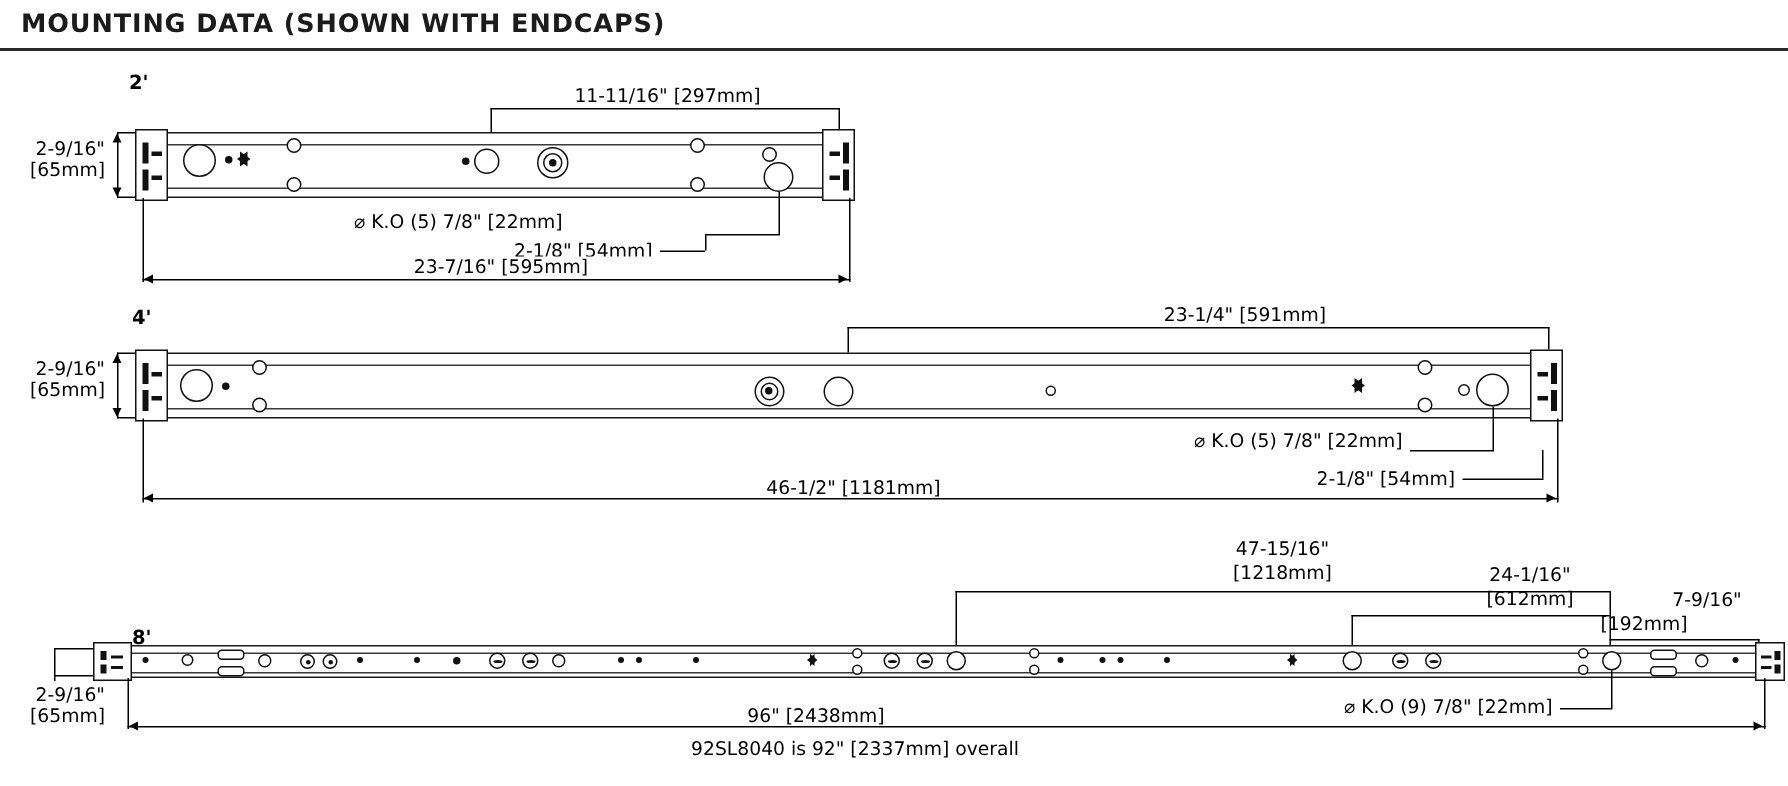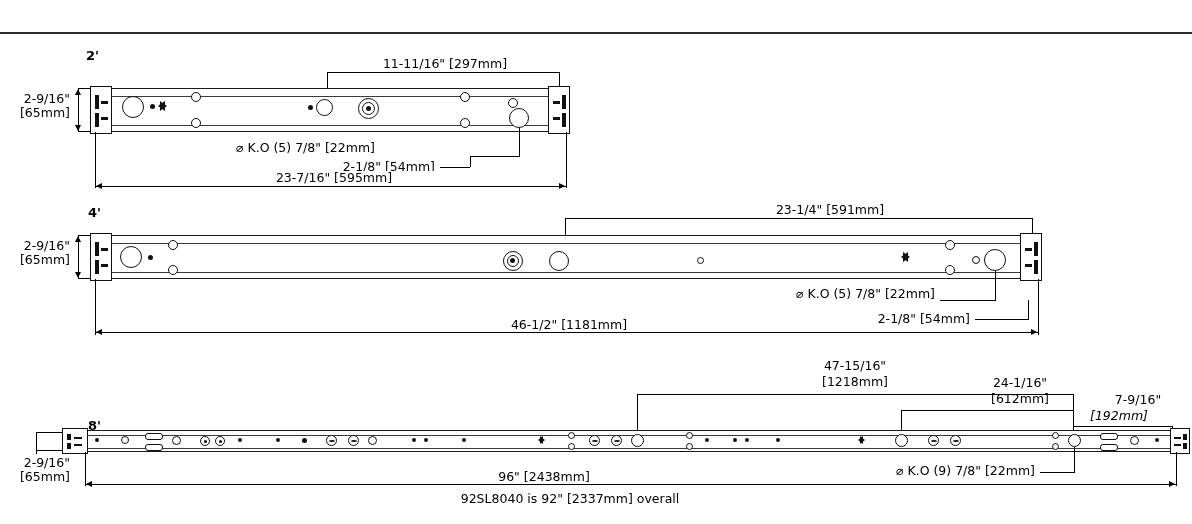--- a/index.html
+++ b/index.html
@@ -151,20 +151,21 @@
     box-sizing: border-box;
     border: 1.2px solid #111;
     border-radius: 50%;
   }
 </style>
 </head>
 <body>
 
 <div class="page">
 
+  <div class="title">MOUNTING DATA (SHOWN WITH ENDCAPS)</div>
   <div class="title-rule"></div>
 
   <div>
 
     <div class="fix-lbl" style="left:86px; top:48px;">2'</div>
 
     <div class="lbl center" style="left:330px; top:57px; width:230px;">11-11/16" [297mm]</div>
 
     <div class="hline" style="left:327px; top:72px; width:233px;"></div>
     <div class="vline" style="left:327px; top:72px; height:22px;"></div>
@@ -306,21 +307,21 @@
     <div class="hline" style="left:637px; top:394px; width:437px;"></div>
     <div class="vline" style="left:637px; top:394px; height:38px;"></div>
     <div class="vline" style="left:1073px; top:394px; height:38px;"></div>
 
     <div class="lbl center" style="left:945px; top:376px; width:150px;">24-1/16"</div>
     <div class="lbl center" style="left:945px; top:392px; width:150px;">[612mm]</div>
     <div class="hline" style="left:901px; top:410px; width:172px;"></div>
     <div class="vline" style="left:901px; top:410px; height:22px;"></div>
 
     <div class="lbl center" style="left:1085px; top:393px; width:106px;">7-9/16"</div>
-    <div class="lbl center" style="left:1066px; top:409px; width:106px;font-style:italic;">[192mm]</div>
+    <div class="lbl center" style="left:1043px; top:409px; width:106px;">[192mm]</div>
     <div class="hline" style="left:1073px; top:426px; width:100px;"></div>
     <div class="vline" style="left:1172px; top:426px; height:6px;"></div>
 
     <div class="size-lbl" style="left:4px; top:456px; width:66px;">2-9/16"</div>
     <div class="size-lbl" style="left:4px; top:470px; width:66px;">[65mm]</div>
     <div class="vline" style="left:36px; top:432px; height:22px;"></div>
     <div class="hline" style="left:36px; top:432px; width:50px;"></div>
     <div class="hline" style="left:36px; top:450px; width:50px;"></div>
 
     <div class="fixture" style="left:84px; top:430px; width:1092px; height:22px;">

